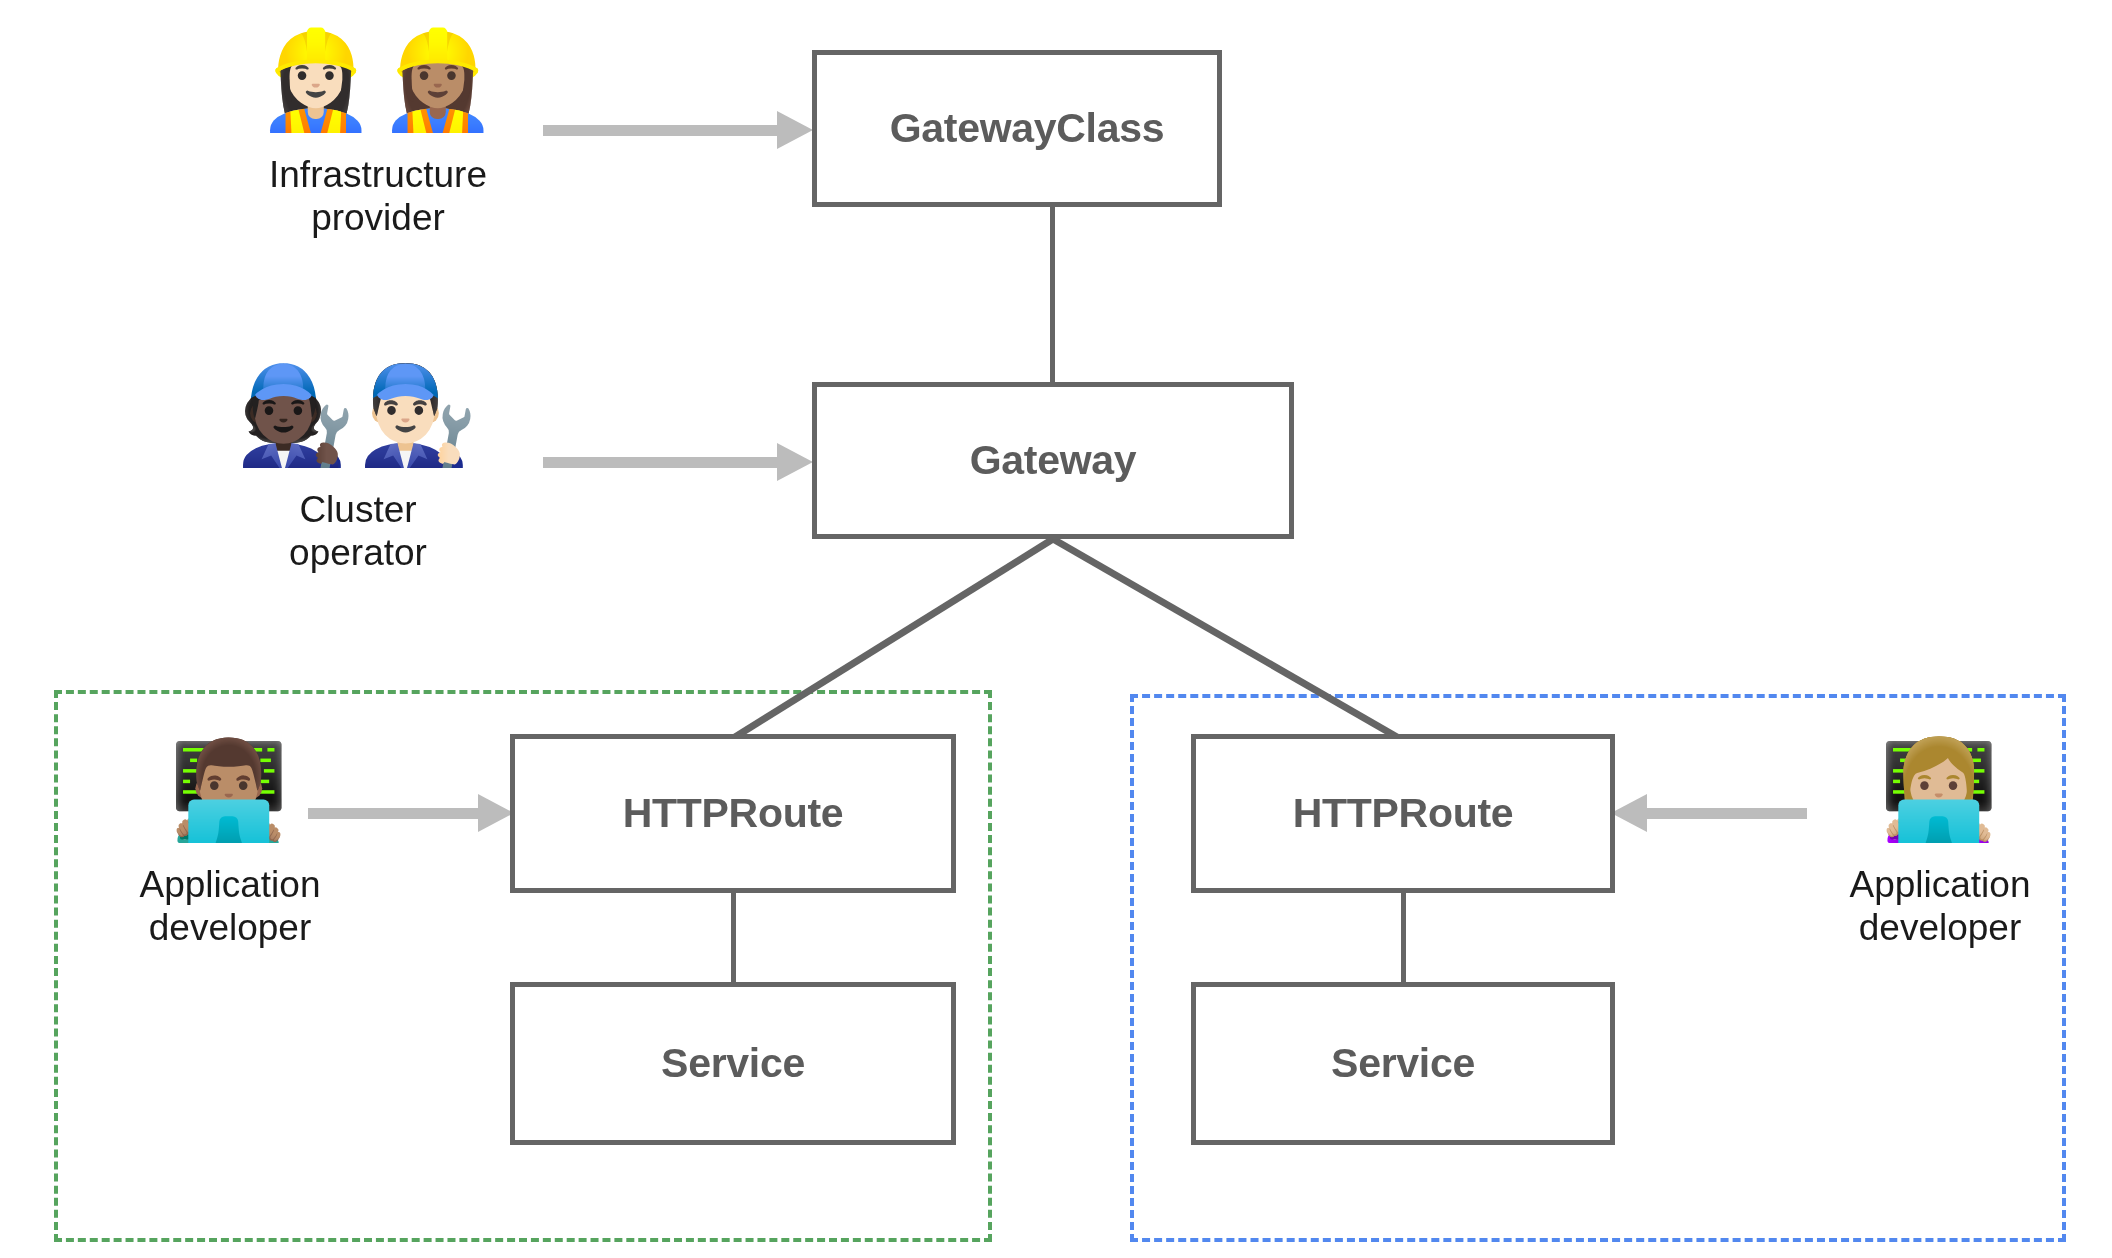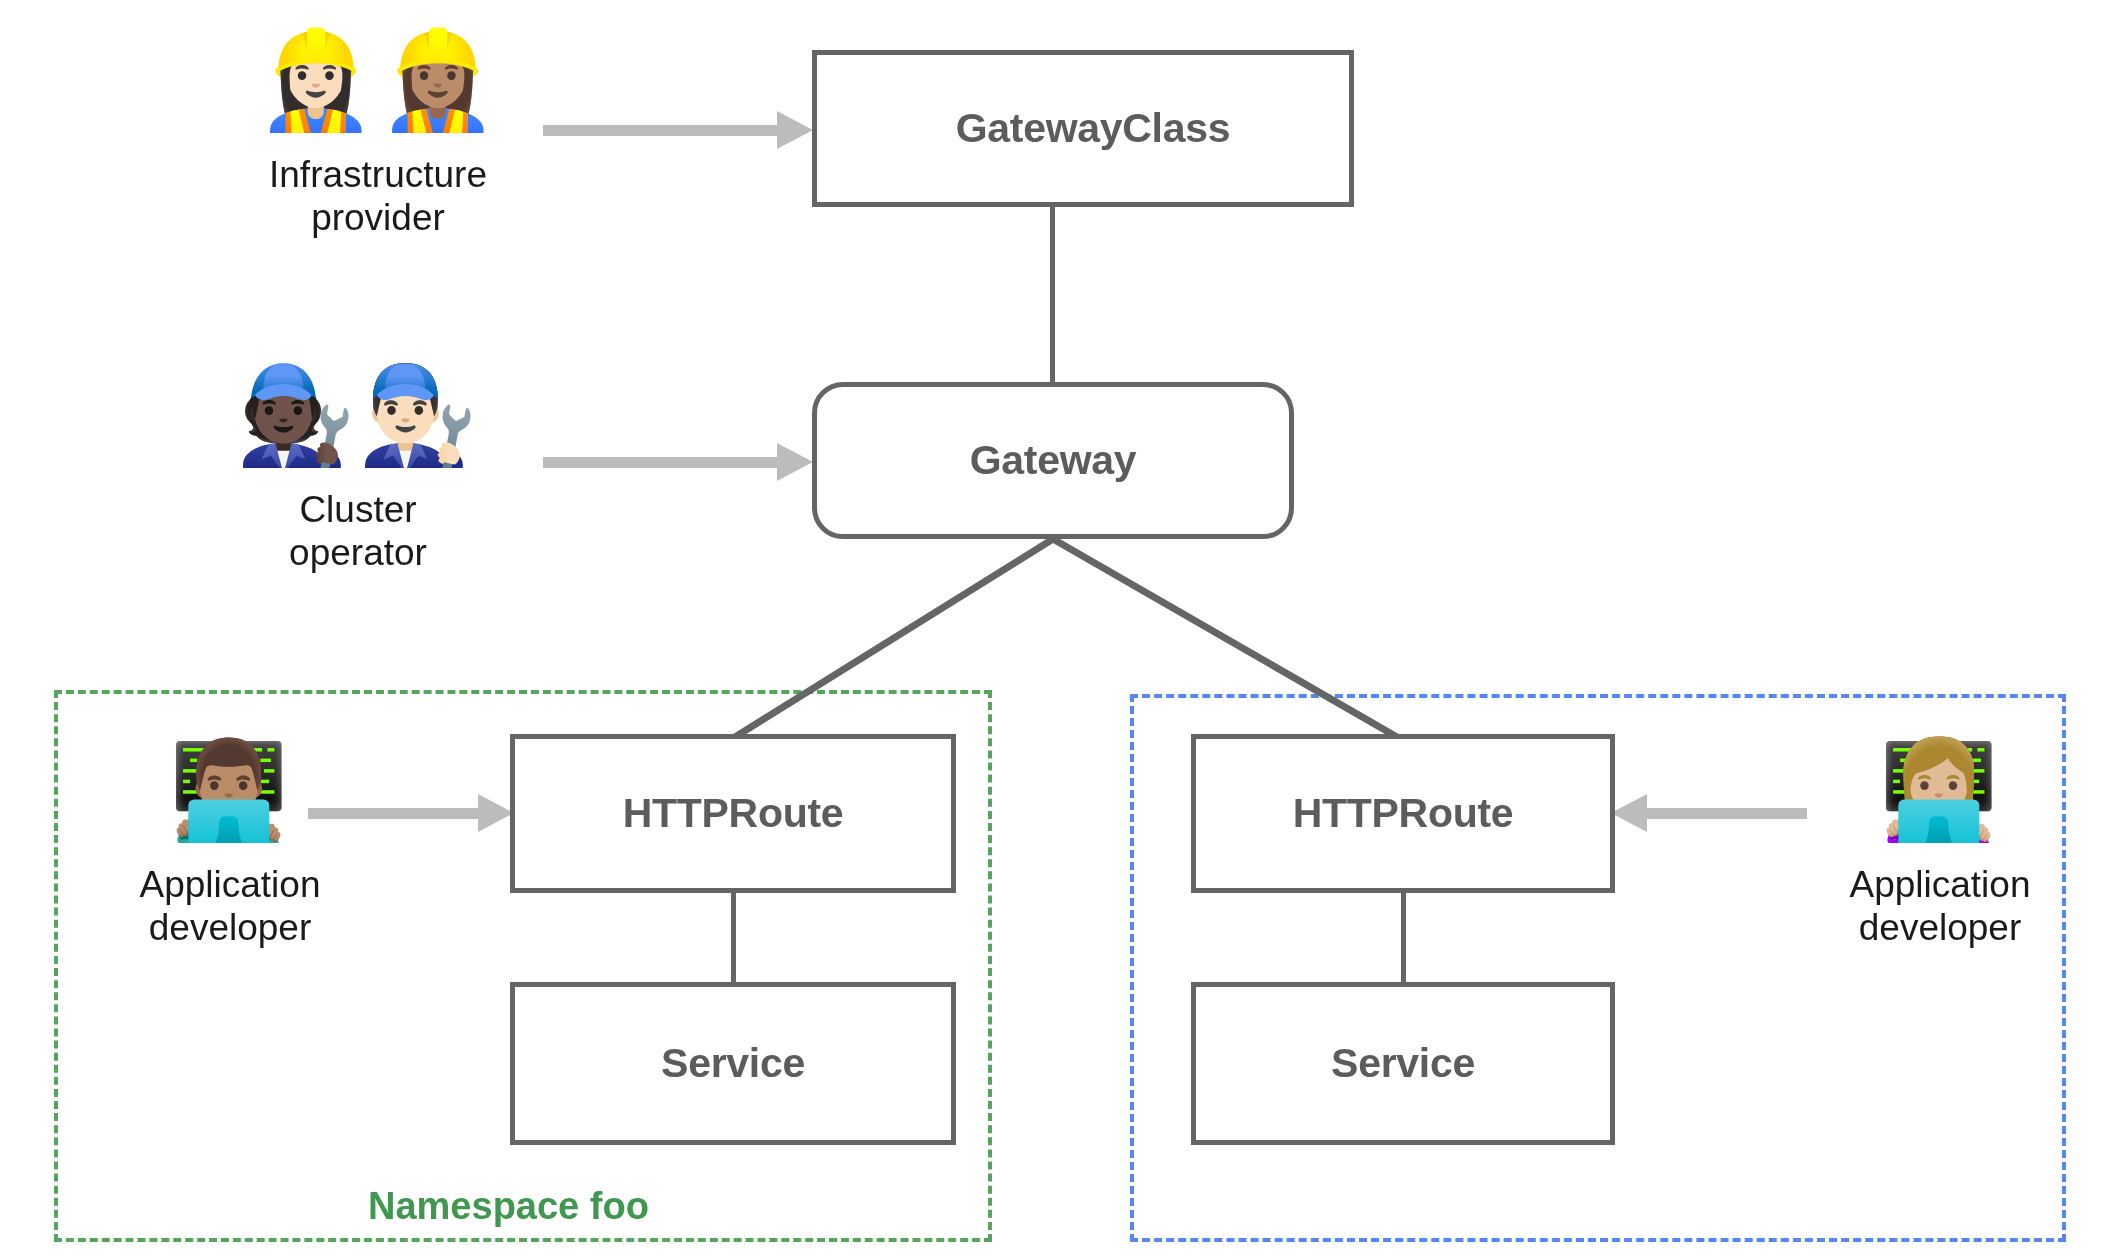--- a/index.html
+++ b/index.html
@@ -31,22 +31,22 @@
   }
   .res-box .res-label {
     font-family: "Liberation Sans", sans-serif;
     font-weight: bold;
     font-size: 41px;
     color: #5c5c5c;
     letter-spacing: -0.3px;
     white-space: nowrap;
   }
 
-  #box-gatewayclass { left: 812px; top: 50px;  width: 542px; height: 157px; padding-left: 20px; }
-  #box-gateway      { left: 812px; top: 382px; width: 482px; height: 157px; border-radius: 31px; }
+  #box-gatewayclass { left: 812px; top: 50px;  width: 410px; height: 157px; padding-left: 20px; }
+  #box-gateway      { left: 812px; top: 382px; width: 482px; height: 157px; }
   #box-httproute-foo { left: 510px; top: 734px; width: 446px; height: 159px; }
   #box-service-foo   { left: 510px; top: 982px; width: 446px; height: 163px; }
   #box-httproute-bar { left: 1191px; top: 734px; width: 424px; height: 159px; }
   #box-service-bar   { left: 1191px; top: 982px; width: 424px; height: 163px; }
 
   
   .ns-box {
     position: absolute;
     box-sizing: border-box;
     border-width: 4px;
@@ -232,15 +232,14 @@
     <div class="persona-label">Application
 developer</div>
   </div>
 
   <div class="persona" id="persona-appdev-bar">
     <div class="persona-emoji">👩🏼‍💻</div>
     <div class="persona-label">Application
 developer</div>
   </div>
 
-  <div class="ns-label" id="ns-label-foo">Namespace foo</div>
 
 </div>
 
 </body></html>

